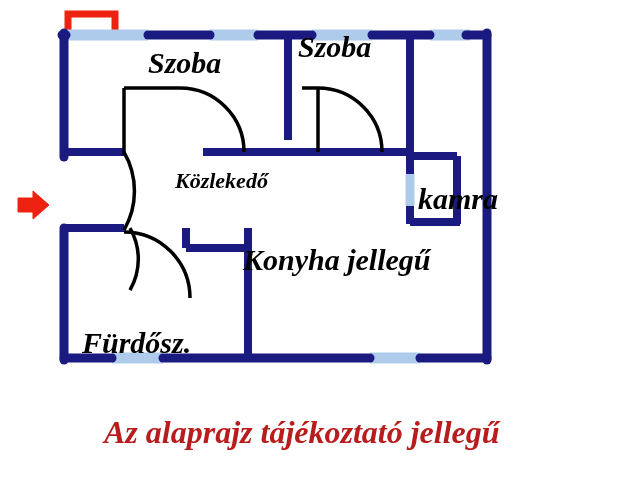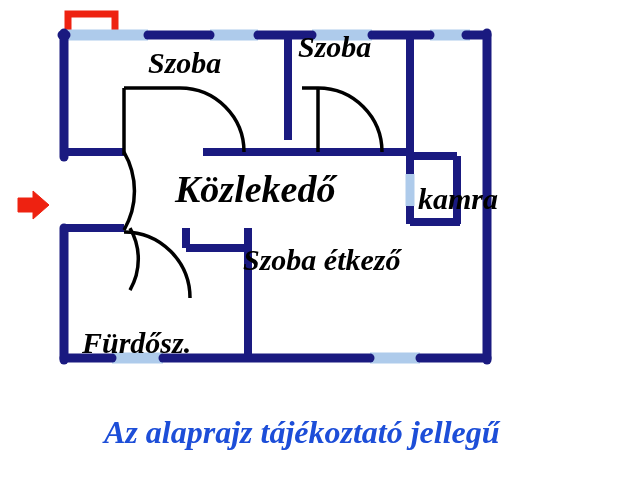--- a/index.html
+++ b/index.html
@@ -31,33 +31,33 @@
     position: absolute;
     font-family: "Liberation Serif", serif;
     font-weight: bold;
     font-style: italic;
     color: #000000;
     white-space: nowrap;
     line-height: 1;
   }
   .lbl-szoba1 { left: 148px; top: 48px;  font-size: 30px; }
   .lbl-szoba2 { left: 298px; top: 32px;  font-size: 30px; }
-  .lbl-kozlekedo { left: 175px; top: 170px; font-size: 38px; }
+  .lbl-kozlekedo { left: 175px; top: 170px; font-size: 22px; }
   .lbl-kamra { left: 418px; top: 184px; font-size: 30px; }
   .lbl-konyha { left: 243px; top: 245px; font-size: 30px; }
   .lbl-furdo  { left: 82px;  top: 305px; font-size: 30px; margin-top: 23px; }
   .caption {
     position: absolute;
     left: 104px;
     top: 416px;
     font-family: "Liberation Serif", serif;
     font-weight: bold;
     font-style: italic;
     font-size: 32px;
-    color: #1d4ed8;
+    color: #b91c1c;
     white-space: nowrap;
     line-height: 1;
   }
 </style>
 </head>
 <body>
 
 <div id="floorplan-root">
 
   <svg id="plan-svg" viewBox="0 0 640 480">
@@ -153,19 +153,19 @@
   </svg>
 
   <div class="room-label lbl-szoba1">Szoba</div>
 
   <div class="room-label lbl-szoba2">Szoba</div>
 
   <div class="room-label lbl-kozlekedo">Közlekedő</div>
 
   <div class="room-label lbl-kamra">kamra</div>
 
-  <div class="room-label lbl-konyha">Szoba étkező</div>
+  <div class="room-label lbl-konyha">Konyha jellegű</div>
 
   <div class="room-label lbl-furdo">Fürdősz.</div>
 
   <div class="caption">Az alaprajz tájékoztató jellegű</div>
 
 </div>
 
 </body></html>

